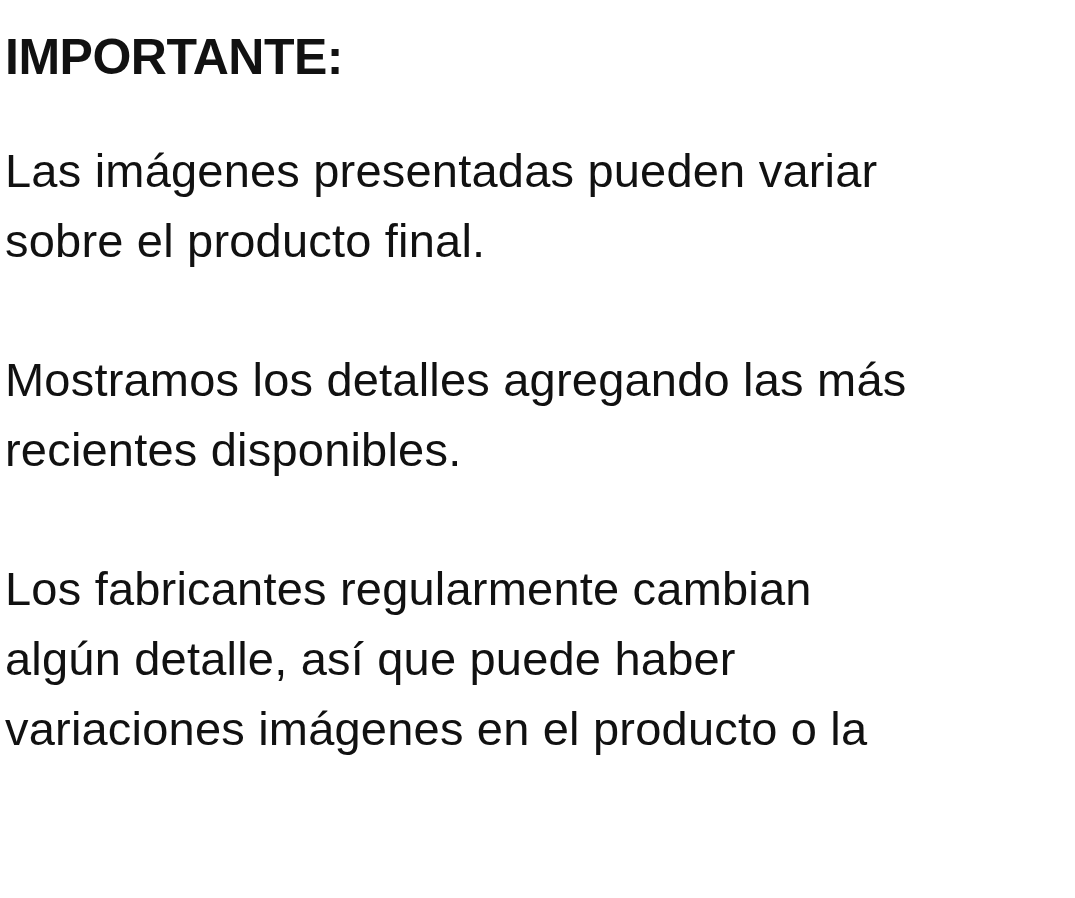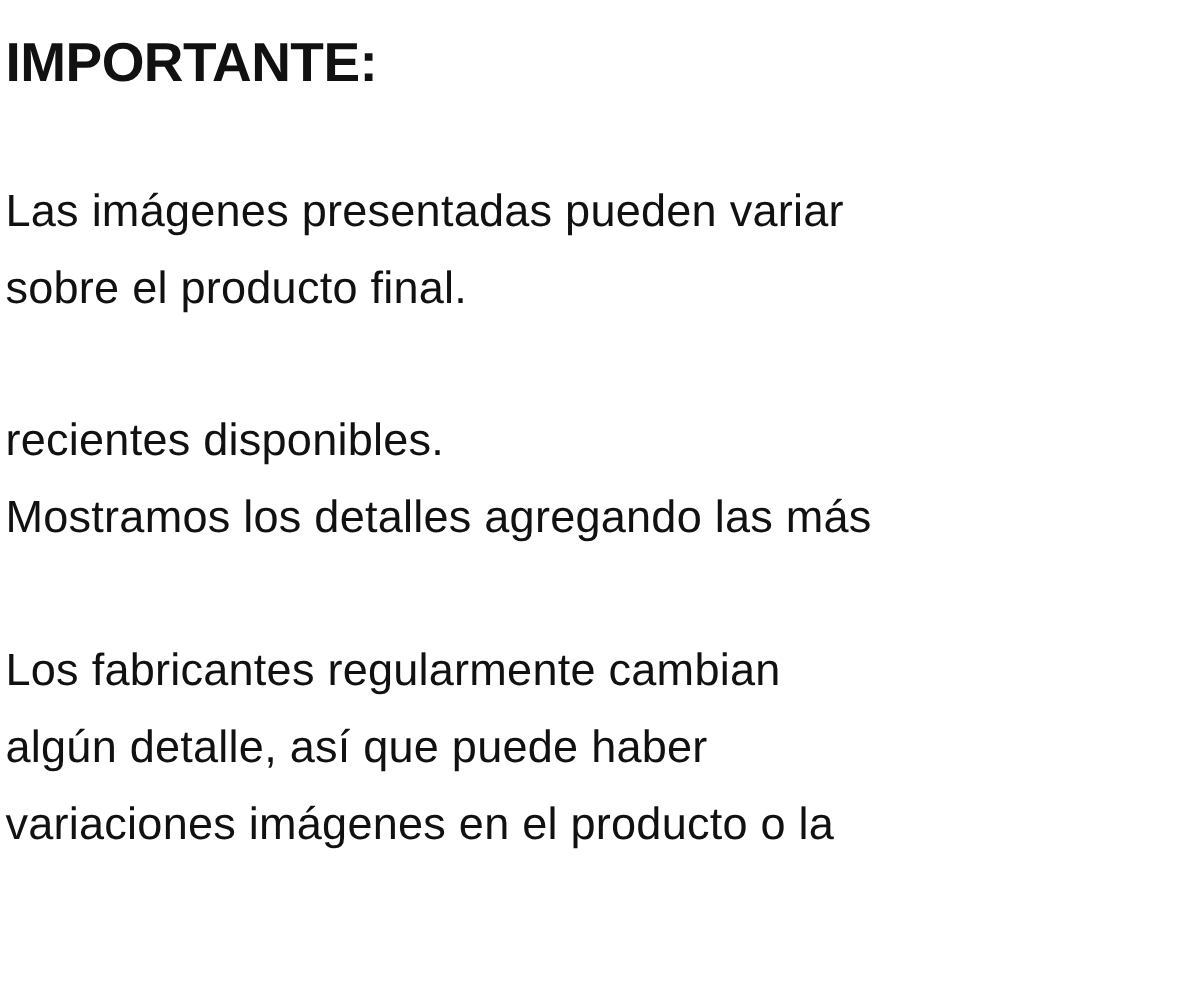--- a/index.html
+++ b/index.html
@@ -19,50 +19,50 @@
     width: 1075px;
     height: 898px;
     padding: 22px 6px 0 5px;
     background: #ffffff;
   }
   .heading {
     font-size: 50px;
     font-weight: 800;
     line-height: 70px;
     letter-spacing: -0.5px;
-    margin: 0 0 64px 0;
+    margin: 0 0 44px 0;
     white-space: nowrap;
   }
   .paragraph {
     margin: 0 0 69px 0;
   }
   .line {
     display: block;
-    font-size: 41px;
+    font-size: 47px;
     font-weight: 400;
     line-height: 70px;
     letter-spacing: 0.2px;
     white-space: nowrap;
   }
 </style>
 </head>
 <body>
 
 <div class="page">
 
   <h1 class="heading">IMPORTANTE:</h1>
 
   <div class="paragraph">
     <span class="line">Las imágenes presentadas pueden variar</span>
     <span class="line">sobre el producto final.</span>
   </div>
 
   <div class="paragraph">
+    <span class="line">Mostramos los detalles agregando las más</span>
     <span class="line">recientes disponibles.</span>
-    <span class="line">Mostramos los detalles agregando las más</span>
   </div>
 
   <div class="paragraph">
     <span class="line">Los fabricantes regularmente cambian</span>
     <span class="line">algún detalle, así que puede haber</span>
     <span class="line">variaciones imágenes en el producto o la</span>
   </div>
 
 </div>
 

